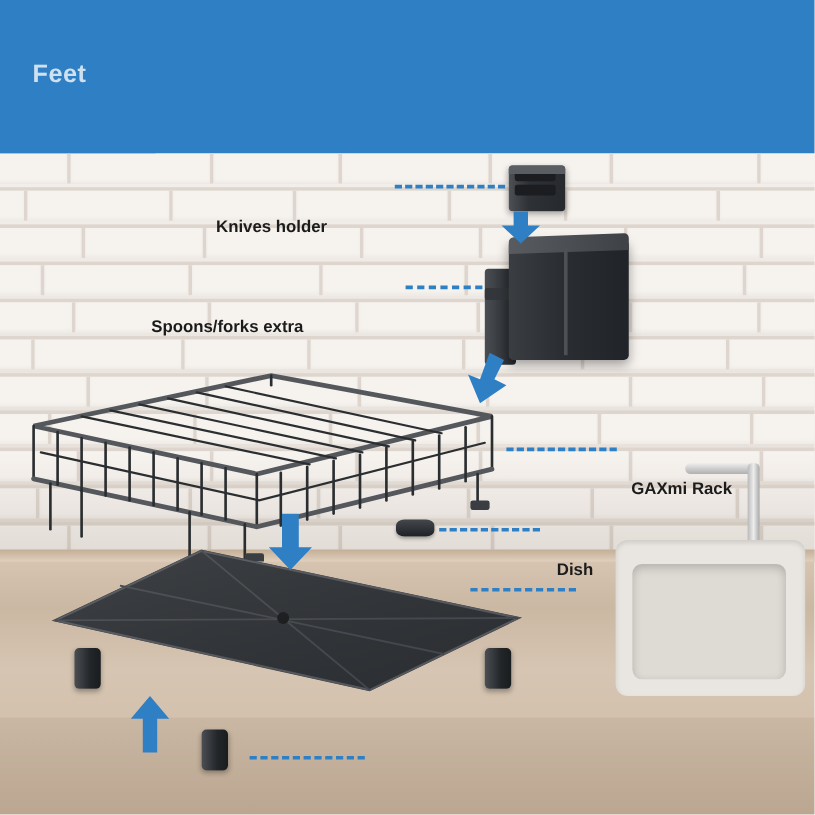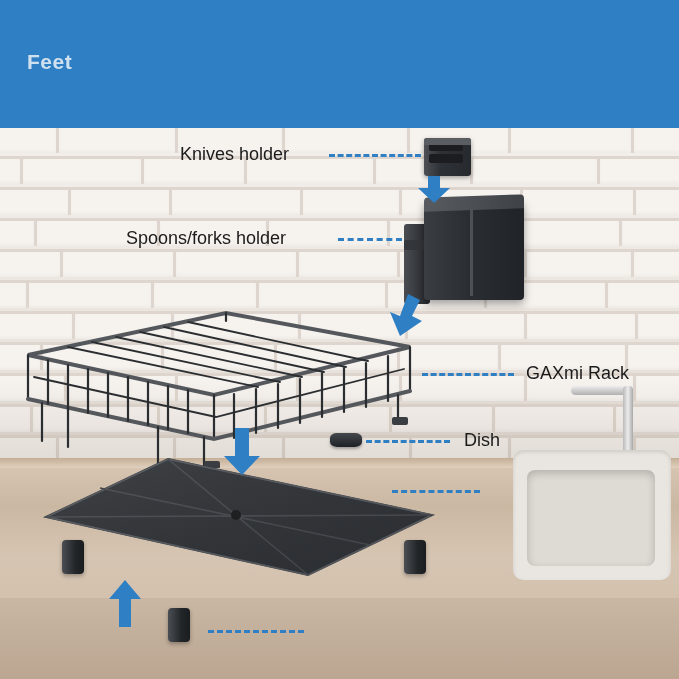--- a/index.html
+++ b/index.html
@@ -256,23 +256,24 @@
     box-shadow: 0 2px 4px rgba(0,0,0,0.3);
   }
   .foot-1 { left: 62px; top: 412px; }
   .foot-2 { left: 404px; top: 412px; }
   .foot-3 { left: 168px; top: 480px; }
 
   
   .label {
     position: absolute;
     color: #1b1b1b;
-    font-size: 18px;
-    font-weight: normal;
+    font-size: 14px;
+    font-weight: bold;
     white-space: nowrap;
+    margin-top: 36px;
   }
   .dashline {
     position: absolute;
     height: 0;
     border-top: 3px dashed #2f7fc4;
   }
 
   .arrow { position: absolute; }
 </style>
 </head>
@@ -499,18 +500,18 @@
     </svg>
 
     <div class="dashline" style="left:329px;top:26px;width:92px;"></div>
     <div class="dashline" style="left:338px;top:110px;width:64px;"></div>
     <div class="dashline" style="left:422px;top:245px;width:92px;"></div>
     <div class="dashline" style="left:366px;top:312px;width:84px;"></div>
     <div class="dashline" style="left:392px;top:362px;width:88px;"></div>
     <div class="dashline" style="left:208px;top:502px;width:96px;"></div>
 
     <div class="label" style="left:180px;top:16px;">Knives holder</div>
-    <div class="label" style="left:126px;top:100px;">Spoons/forks holder</div>
+    <div class="label" style="left:126px;top:100px;">Spoons/forks extra</div>
     <div class="label" style="left:526px;top:235px;">GAXmi Rack</div>
     <div class="label" style="left:464px;top:302px;">Dish</div>
 
   </div>
 </div>
 
 </body></html>

